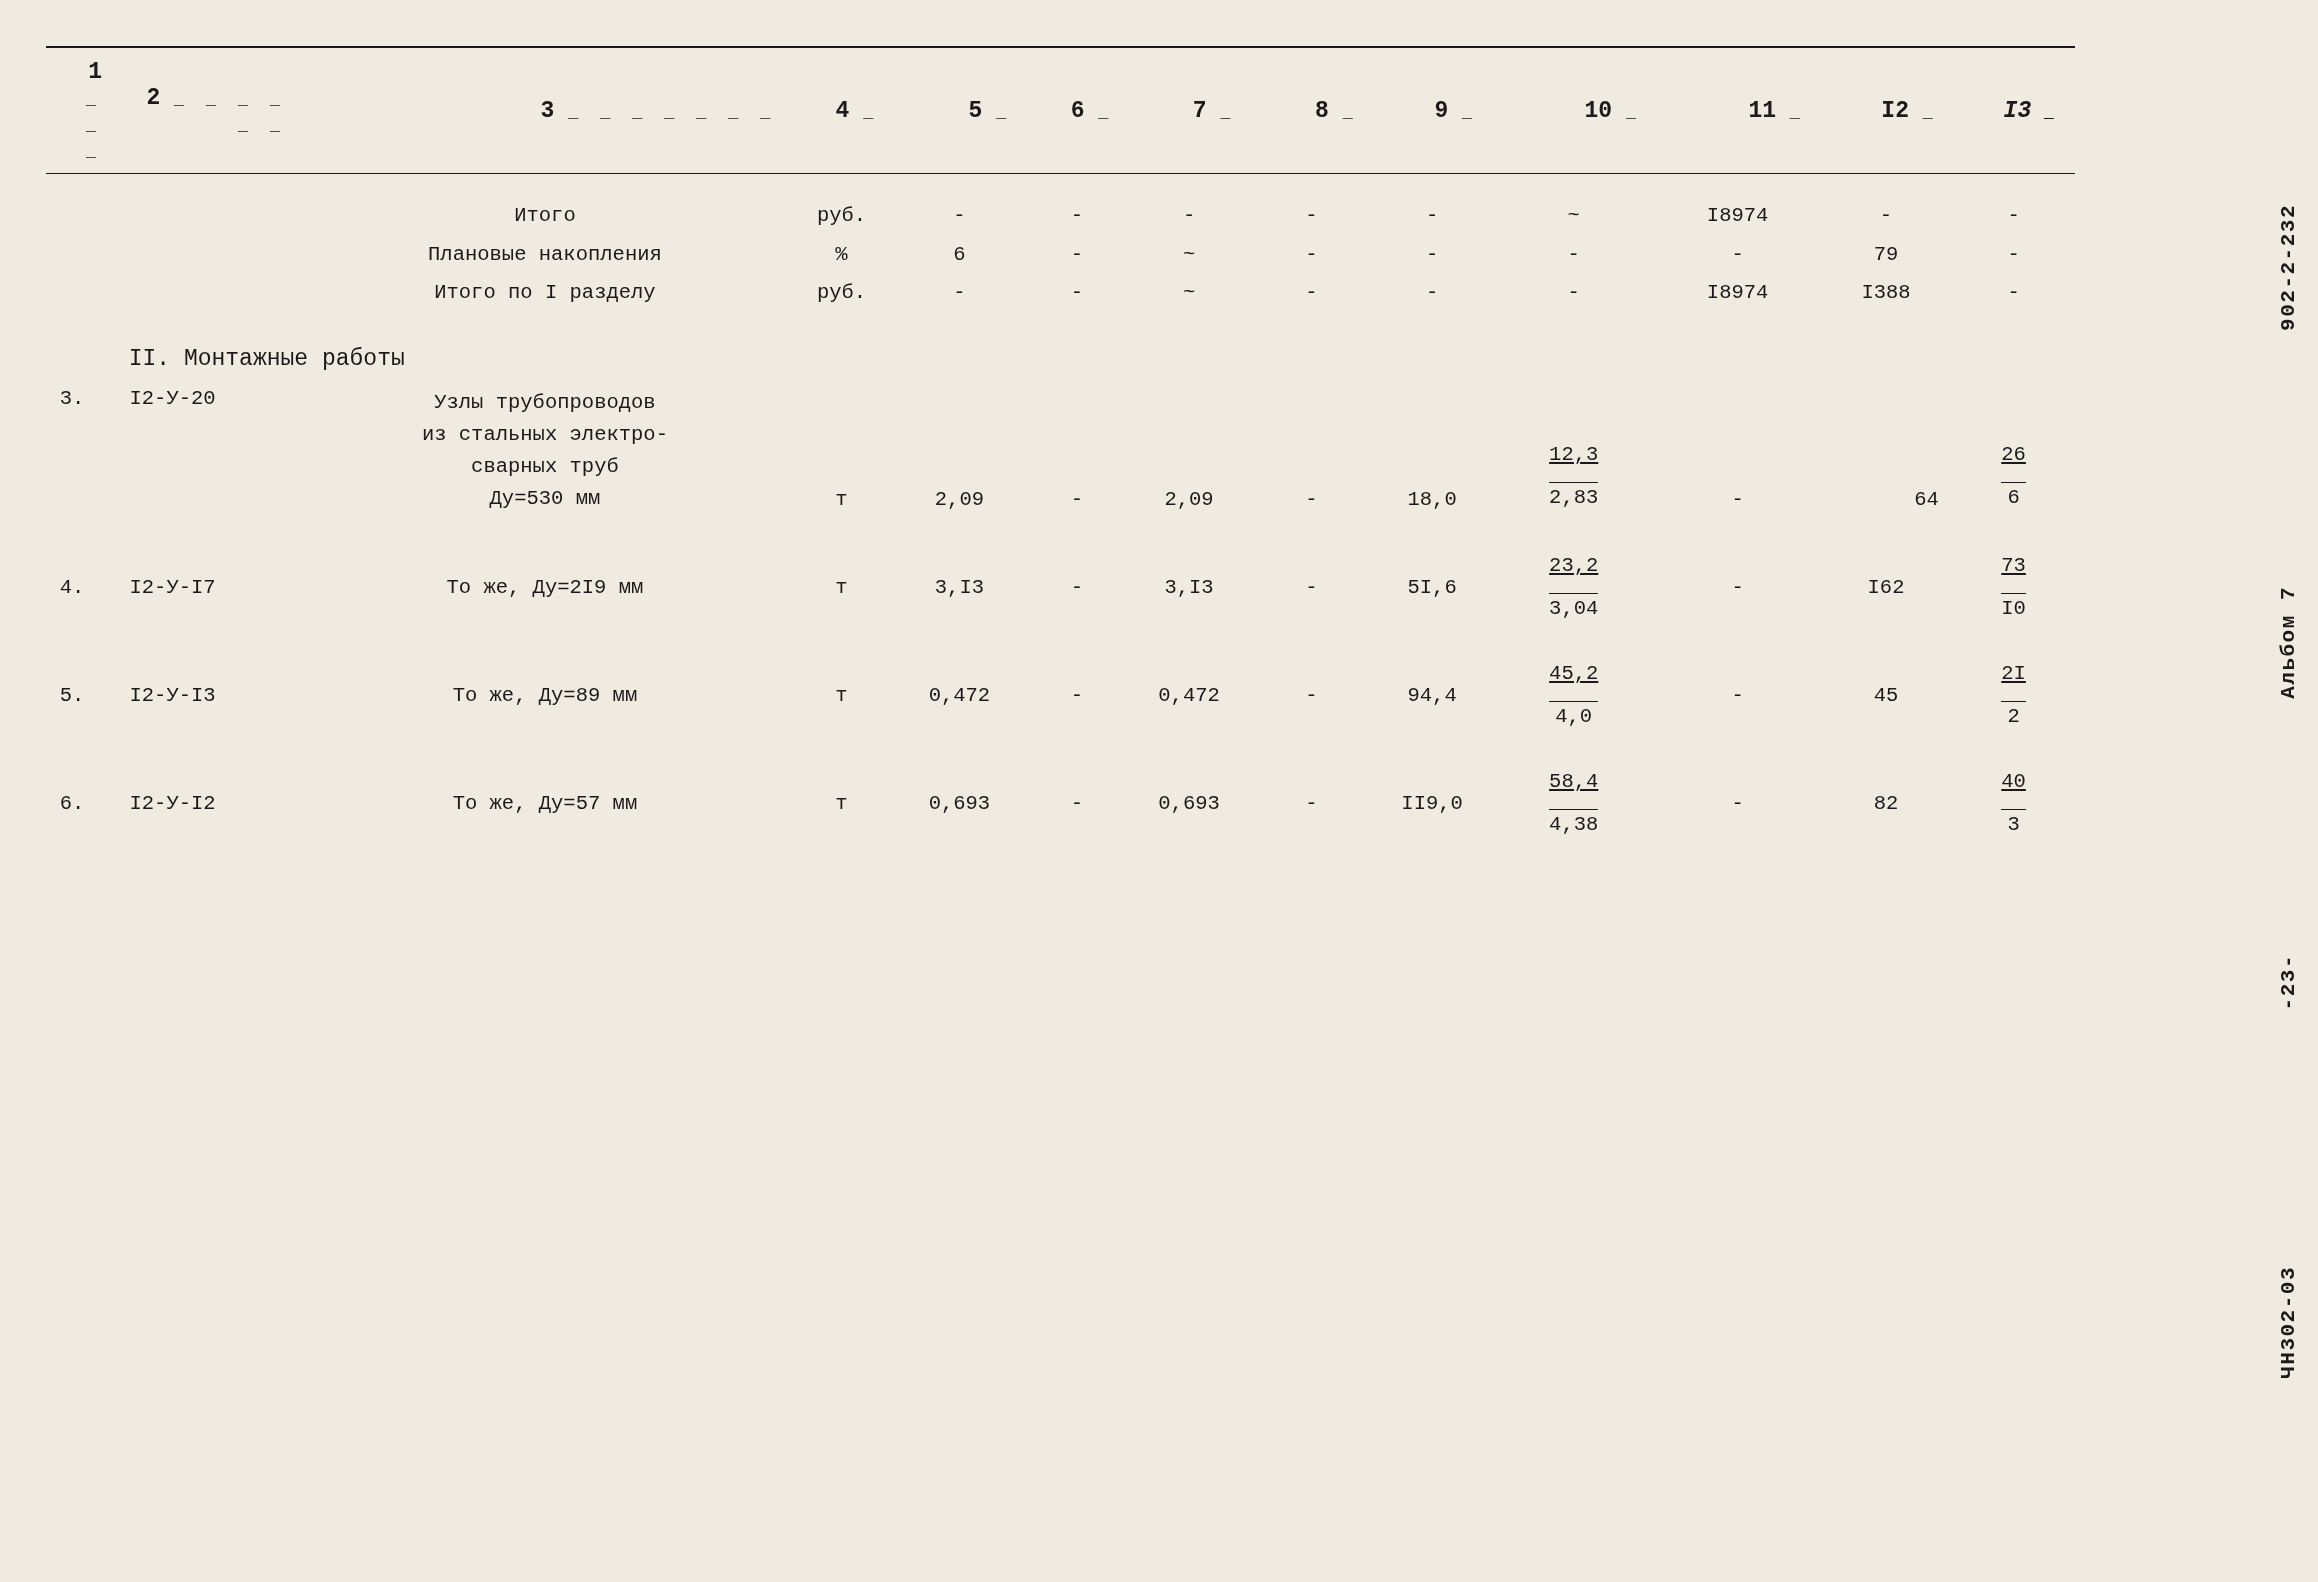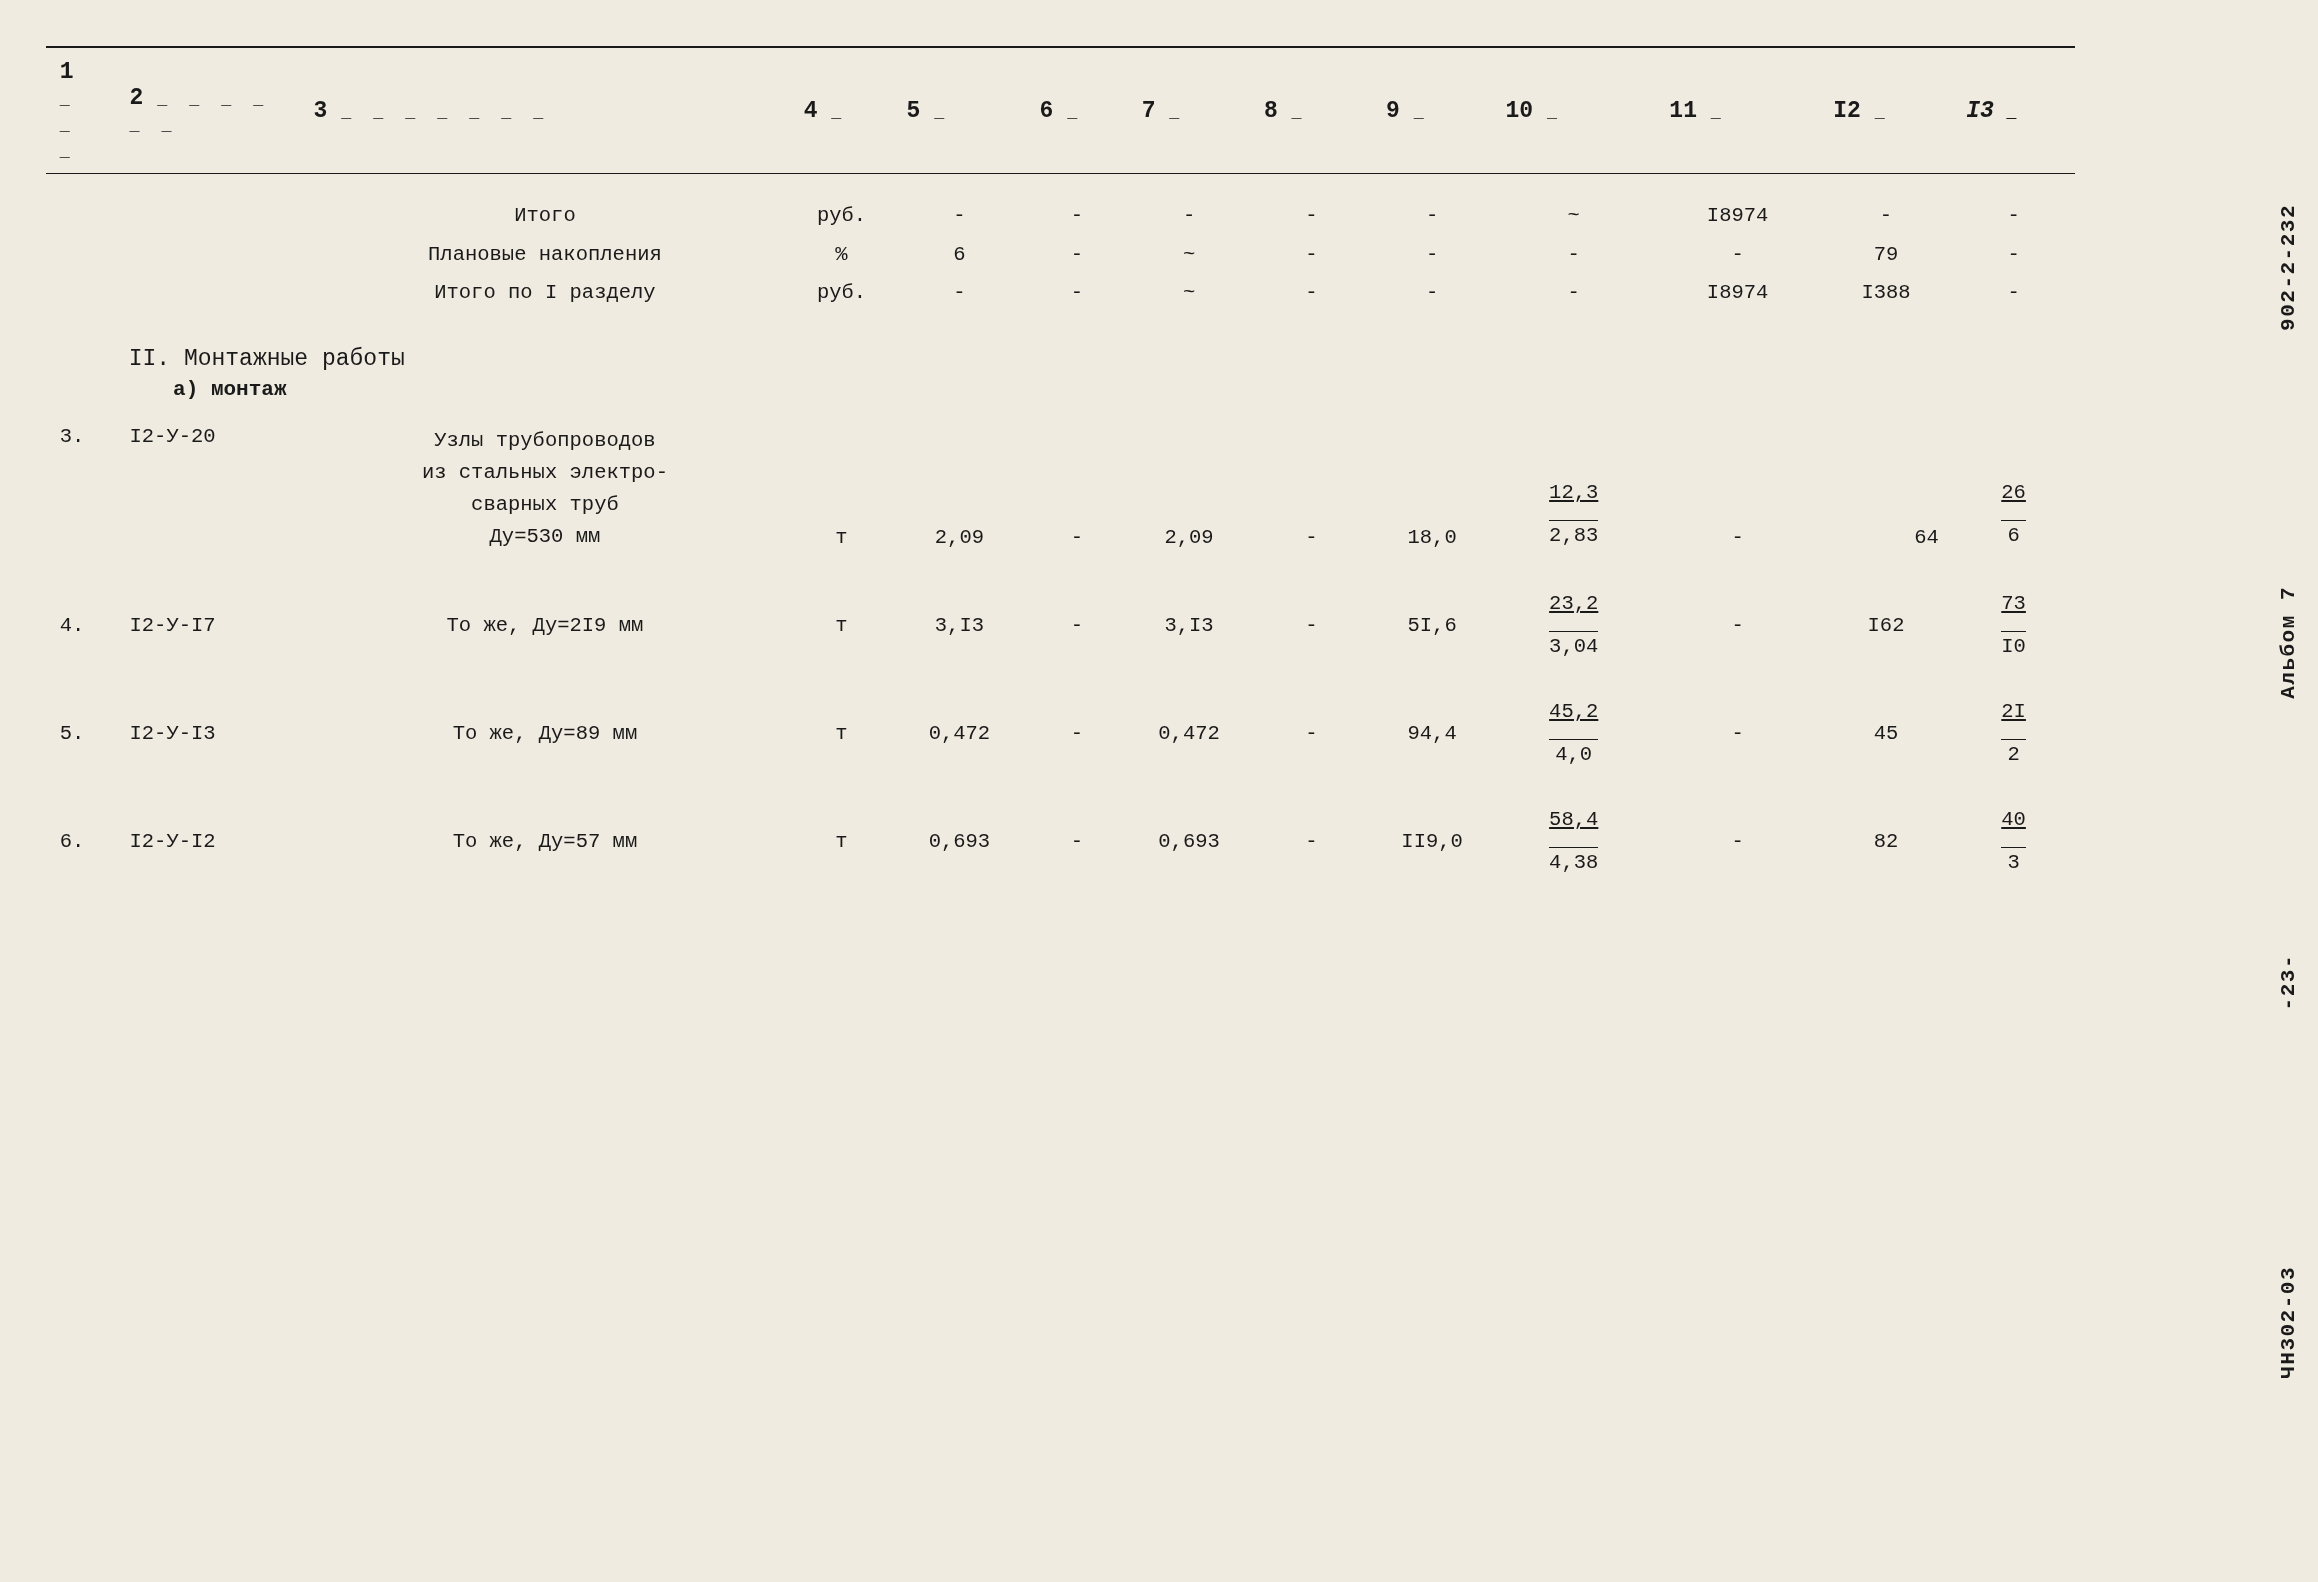--- a/index.html
+++ b/index.html
@@ -53,21 +53,21 @@
       width: calc(100% - 61px);
       border-collapse: collapse;
       font-size: 21px;
       color: #1a1a1a;
     }
 
     .header-row td {
       border-top: 2.3px solid #1a1a1a;
       border-bottom: 1.5px solid #1a1a1a;
       padding: 10.7px 13.7px;
-      text-align: left;
+      text-align: right;
       font-weight: bold;
       font-size: 23px;
       vertical-align: middle;
     }
 
     .data-row td {
       padding: 7.6px 13.7px;
       vertical-align: middle;
       font-size: 20.5px;
     }
@@ -250,25 +250,20 @@
 
     <tr class="row-spacer">
           <td colspan="13"></td>
         </tr>
 
     <tr>
       <td colspan="13" class="col-num" style="padding: 12px 13.7px 3px 13.7px; font-size: 23px; font-weight: normal;">
         &nbsp;&nbsp;&nbsp;&nbsp;&nbsp;II. Монтажные работы
       </td>
     </tr>
-    <tr>
-      <td colspan="13" class="col-num" style="padding: 3px 13.7px 12px 13.7px; font-size: 21px; font-weight: bold;">
-        &nbsp;&nbsp;&nbsp;&nbsp;&nbsp;&nbsp;&nbsp;&nbsp;&nbsp;а) монтаж
-      </td>
-    </tr>
 
     <tr class="data-row">
       <td class="col-num" style="vertical-align: top; padding-top: 12px;">3.</td>
       <td class="col-code" style="vertical-align: top; padding-top: 12px;">I2-У-20</td>
       <td class="col-desc" style="vertical-align: top; padding-top: 12px; line-height: 1.55;">
         Узлы трубопроводов<br>из стальных электро-<br>сварных труб<br>Ду=530 мм
       </td>
       <td class="col-unit" style="vertical-align: bottom; padding-bottom: 10.7px;">т</td>
       <td class="col-4" style="vertical-align: bottom; padding-bottom: 10.7px;">2,09</td>
       <td class="col-5" style="vertical-align: bottom; padding-bottom: 10.7px;">-</td>

